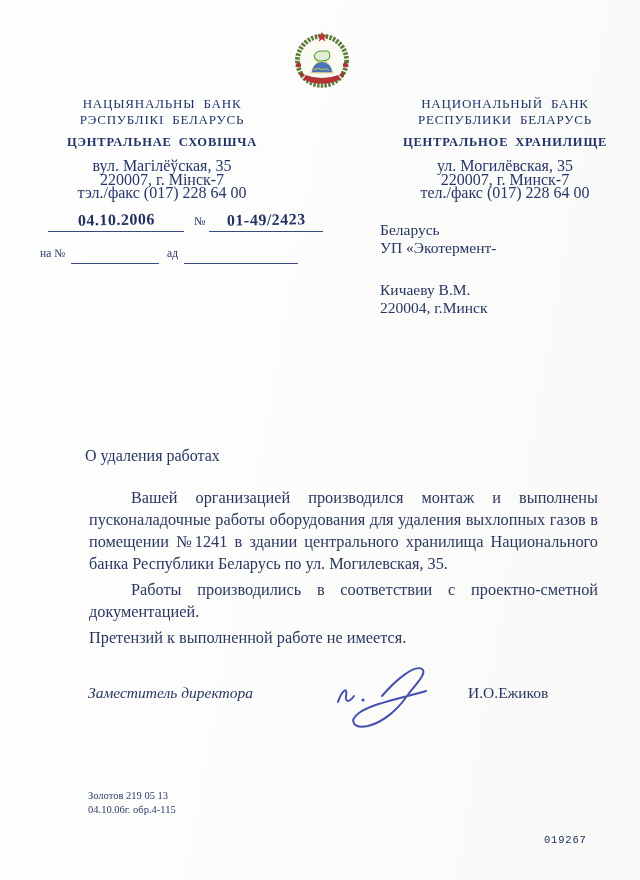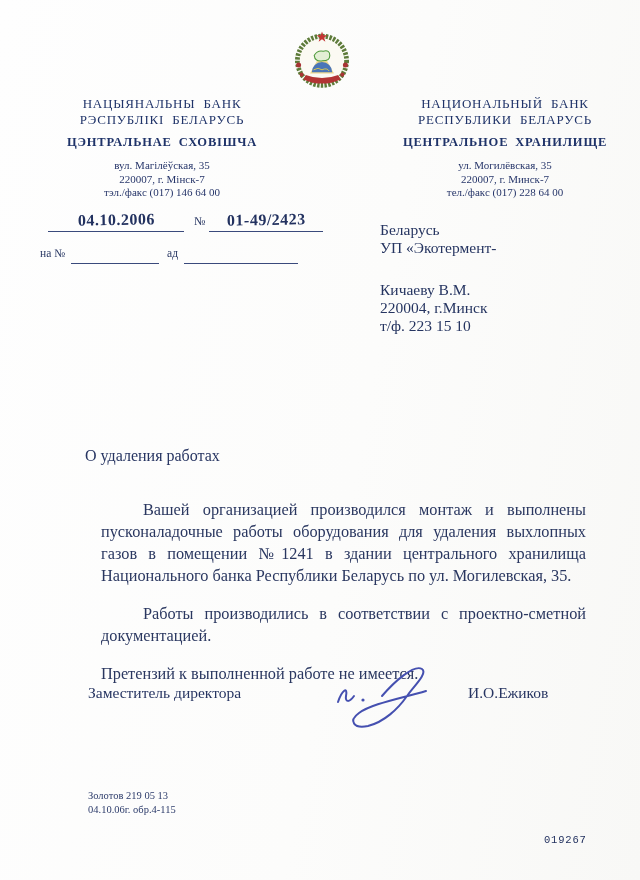--- a/index.html
+++ b/index.html
@@ -35,21 +35,21 @@
   }
   .hdr .division {
     font-weight: bold;
     font-size: 12.5px;
     letter-spacing: 0.8px;
     margin-top: 7px;
     color: #1f3369;
     word-spacing: 3px;
   }
   .hdr .addr {
-    font-size: 11px;
+    font-size: 16px;
     line-height: 13.5px;
     margin-top: 9px;
     color: #27366a;
   }
 
   
   .ref-block { left: 40px; top: 210px; width: 290px; font-size: 11.5px; }
   .ref-row { position: relative; height: 24px; }
   .ref-row2 { margin-top: 8px; }
   .fill-line {
@@ -75,25 +75,25 @@
   .small-label { display: inline-block; vertical-align: bottom; line-height: 22px; }
 
   
   .recipient { left: 380px; top: 221px; width: 240px; font-size: 15.5px; line-height: 18px; color: #263561; }
   .recipient .gap-lg { margin-top: 24px; }
   .recipient .gap-md { margin-top: 14px; }
 
   
   .subject { left: 85px; top: 447px; font-size: 16px; color: #273562; }
   .body-text { left: 85px; top: 483px; width: 517px; font-size: 16.3px; line-height: 22px; text-align: justify; color: #2a3760; }
-  .body-text p { margin: 16px; }
+  .body-text p { margin: 4px; }
   .body-text p.indent { text-indent: 42px; }
 
   
-  .sig-title { left: 88px;  top: 684px; font-size: 15.5px; color: #273562; }
+  .sig-title { left: 88px;  top: 684px; font-size: 15.5px; color: #273562; font-style: italic; }
   .sig-name  { left: 468px; top: 684px; font-size: 15.5px; color: #273562; }
   .sig-image { left: 322px; top: 650px; width: 125px; height: 80px; }
 
   
   .footer { left: 88px; top: 789px; font-size: 10.5px; line-height: 13.5px; color: #2d3c6b; }
   .serial { left: 544px; top: 834px; font-size: 10.5px; letter-spacing: 0.8px; color: #22315f; font-family: Liberation Mono, monospace; }
 </style>
 </head>
 <body>
 
@@ -114,21 +114,21 @@
     <path d="M19,84 q31,14 62,0 l-4,-7.5 q-27,10.5 -54,0 z" fill="#b23434"></path>
   </svg>
 
   <div class="abs hdr hdr-left">
     <div class="bank-line">НАЦЫЯНАЛЬНЫ  БАНК</div>
     <div class="bank-line">РЭСПУБЛІКІ БЕЛАРУСЬ</div>
     <div class="division">ЦЭНТРАЛЬНАЕ СХОВІШЧА</div>
     <div class="addr">
       <div>вул. Магілёўская, 35</div>
       <div>220007, г. Мінск-7</div>
-      <div>тэл./факс (017) 146 64 00</div>
+      <div>тэл./факс (017) 228 64 00</div>
     </div>
   </div>
 
   <div class="abs hdr hdr-right">
     <div class="bank-line">НАЦИОНАЛЬНЫЙ  БАНК</div>
     <div class="bank-line">РЕСПУБЛИКИ БЕЛАРУСЬ</div>
     <div class="division">ЦЕНТРАЛЬНОЕ ХРАНИЛИЩЕ</div>
     <div class="addr">
       <div>ул. Могилёвская, 35</div>
       <div>220007, г. Минск-7</div>
@@ -143,21 +143,20 @@
     <div class="ref-row ref-row2">
       <span class="small-label">на №</span><span class="fill-line fill-onno"></span><span class="small-label" style="margin-left:8px;">ад</span><span class="fill-line fill-from"></span>
     </div>
   </div>
 
   <div class="abs recipient">
     <div>Беларусь</div>
     <div>УП «Экотермент-</div>
     <div class="gap-lg">Кичаеву В.М.</div>
     <div>220004, г.Минск</div>
-    <div>т/ф. 223 15 10</div>
   </div>
 
   <div class="abs subject">О удаления работах</div>
 
   <div class="abs body-text">
     <p class="indent">Вашей организацией производился монтаж и выполнены пусконаладочные работы оборудования для удаления выхлопных газов в помещении №1241 в здании центрального хранилища Национального банка Республики Беларусь по ул. Могилевская, 35.</p>
     <p class="indent">Работы производились в соответствии с проектно-сметной документацией.</p>
     <p>Претензий к выполненной работе не имеется.</p>
   </div>
 

